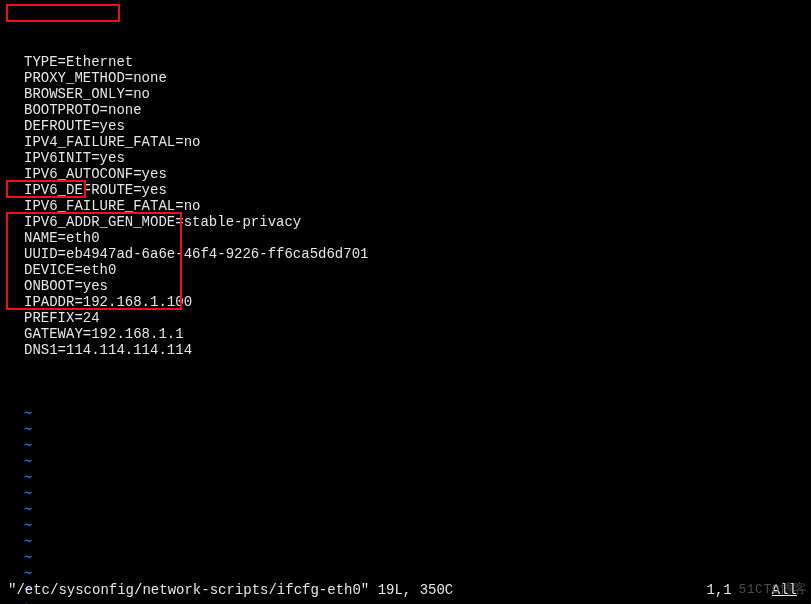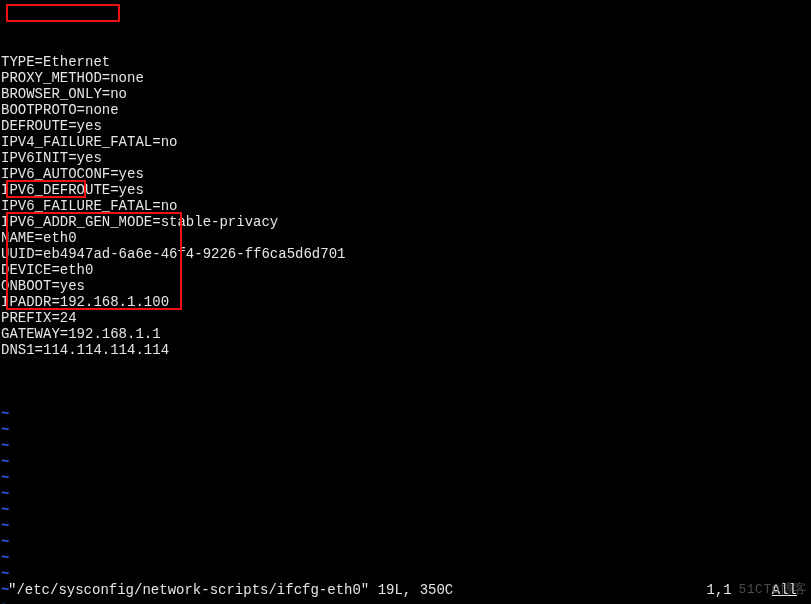--- a/index.html
+++ b/index.html
@@ -9,21 +9,21 @@
     background: #000;
     font-family: "Courier New", monospace;
     font-size: 14px;
     line-height: 16px;
     overflow: hidden;
   }
   .terminal {
     position: relative;
     width: 100%;
     height: 100%;
-    padding: 6px 1px;
+    padding: 6px 24px;
     color: #e6e6e6;
     white-space: pre;
   }
   .line { height: 16px; }
   .tilde { color: #2e5fe8; font-weight: bold; }
   .status-bar {
     position: absolute;
     bottom: 6px;
     left: 8px;
     right: 8px;

